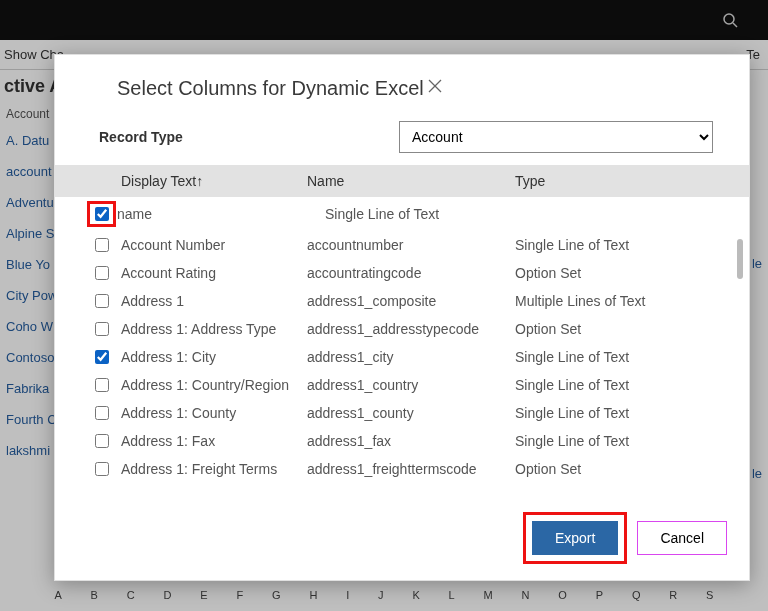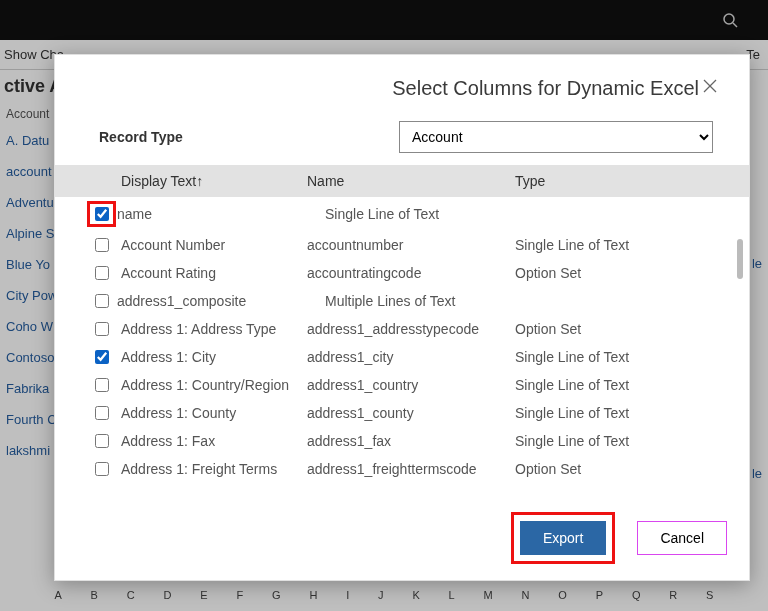--- a/index.html
+++ b/index.html
@@ -73,23 +73,24 @@
     right: 18px;
     bottom: 30px;
     background: #fff;
     box-shadow: 0 4px 20px rgba(0,0,0,0.3);
     display: flex;
     flex-direction: column;
     border: 1px solid #e0e0e0;
   }
   .modal-header {
     display: flex;
-    justify-content: flex-end;
+    justify-content: flex-start;
     align-items: center;
     padding: 20px 28px 10px 36px;
+    margin-left: 26px;
   }
   .modal-title {
     font-size: 20px;
     font-weight: 400;
     color: #3a3a3a;
   }
   .close-x {
     cursor: pointer;
     color: #666;
     font-size: 16px;
@@ -149,21 +150,21 @@
   .highlight-box {
     border: 3px solid #e11;
     padding: 0 1px;
     margin-left: -4px;
     display: inline-flex;
   }
   .modal-footer {
     display: flex;
     justify-content: flex-end;
     padding: 16px 22px;
-    gap: 22px;
+    gap: 10px;
     align-items: center;
   }
   .btn {
     font-size: 14px;
     padding: 8px 22px;
     cursor: pointer;
   }
   .btn-export {
     background: #2b67a5;
     color: #fff;
@@ -290,20 +291,21 @@
           <input type="checkbox" style="">
         </span>
         <div class="col-disp">Account Rating</div>
         <div class="col-name">accountratingcode</div>
         <div class="col-type">Option Set</div>
       </div>
       <div class="row">
         <span class="chk-wrap">
           <input type="checkbox" style="">
         </span>
+        <div class="col-disp">Address 1</div>
         <div class="col-name">address1_composite</div>
         <div class="col-type">Multiple Lines of Text</div>
       </div>
       <div class="row">
         <span class="chk-wrap">
           <input type="checkbox" style="">
         </span>
         <div class="col-disp">Address 1: Address Type</div>
         <div class="col-name">address1_addresstypecode</div>
         <div class="col-type">Option Set</div>

